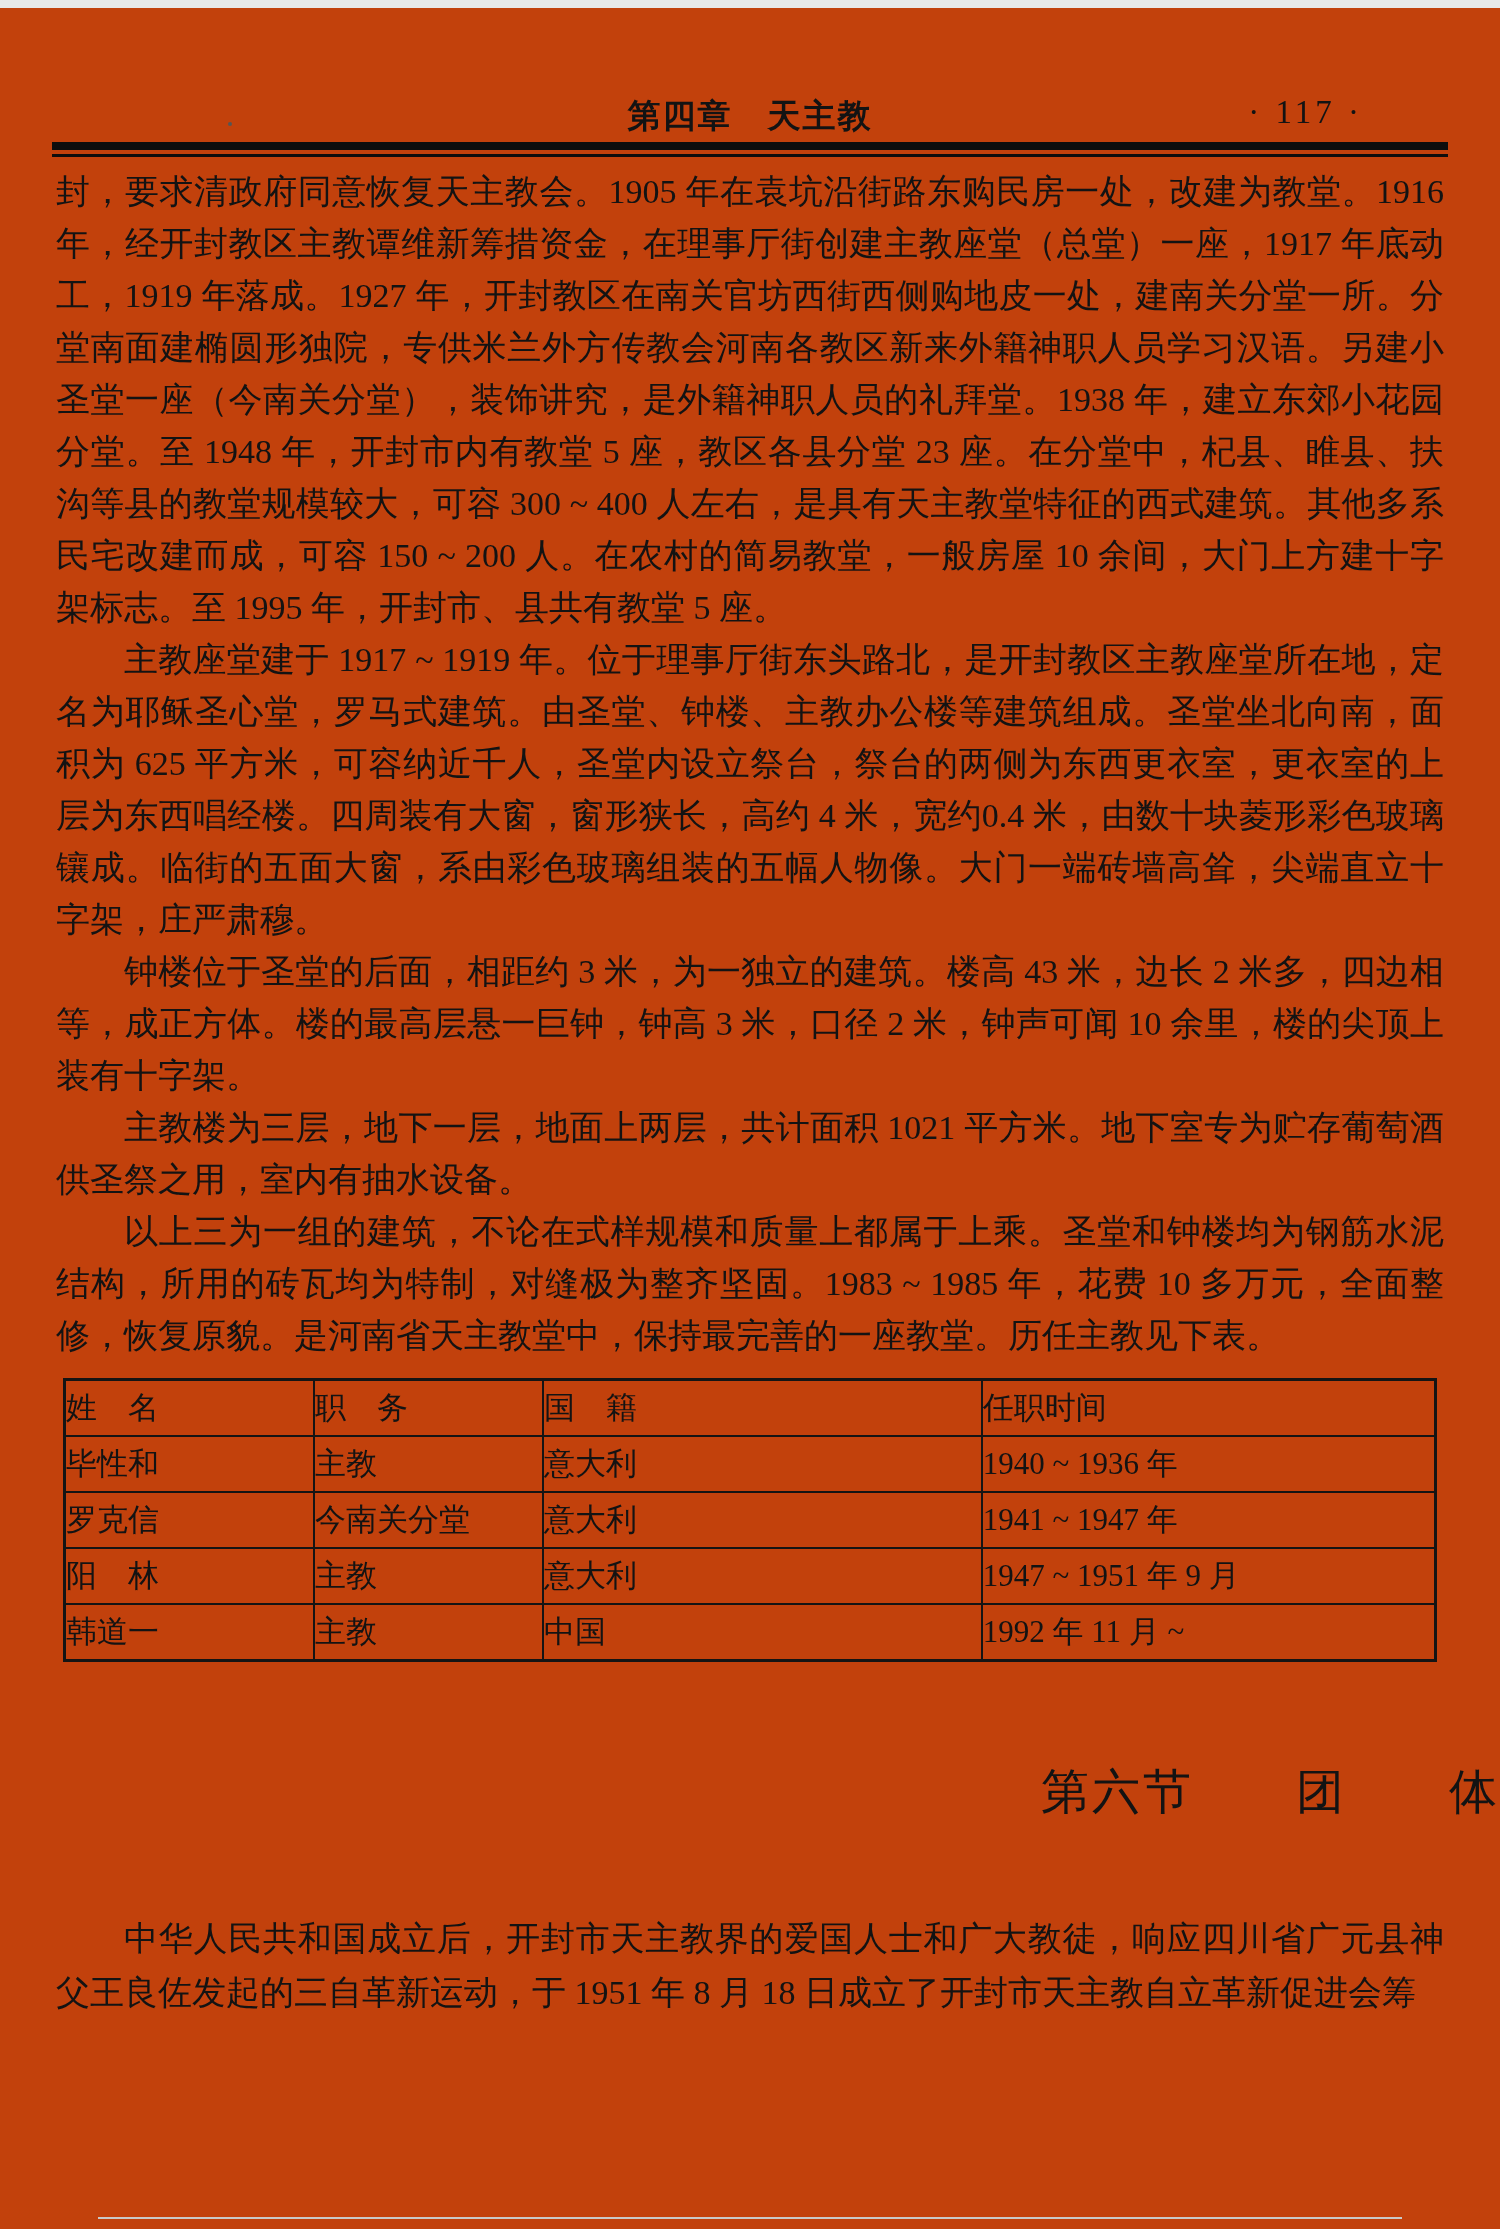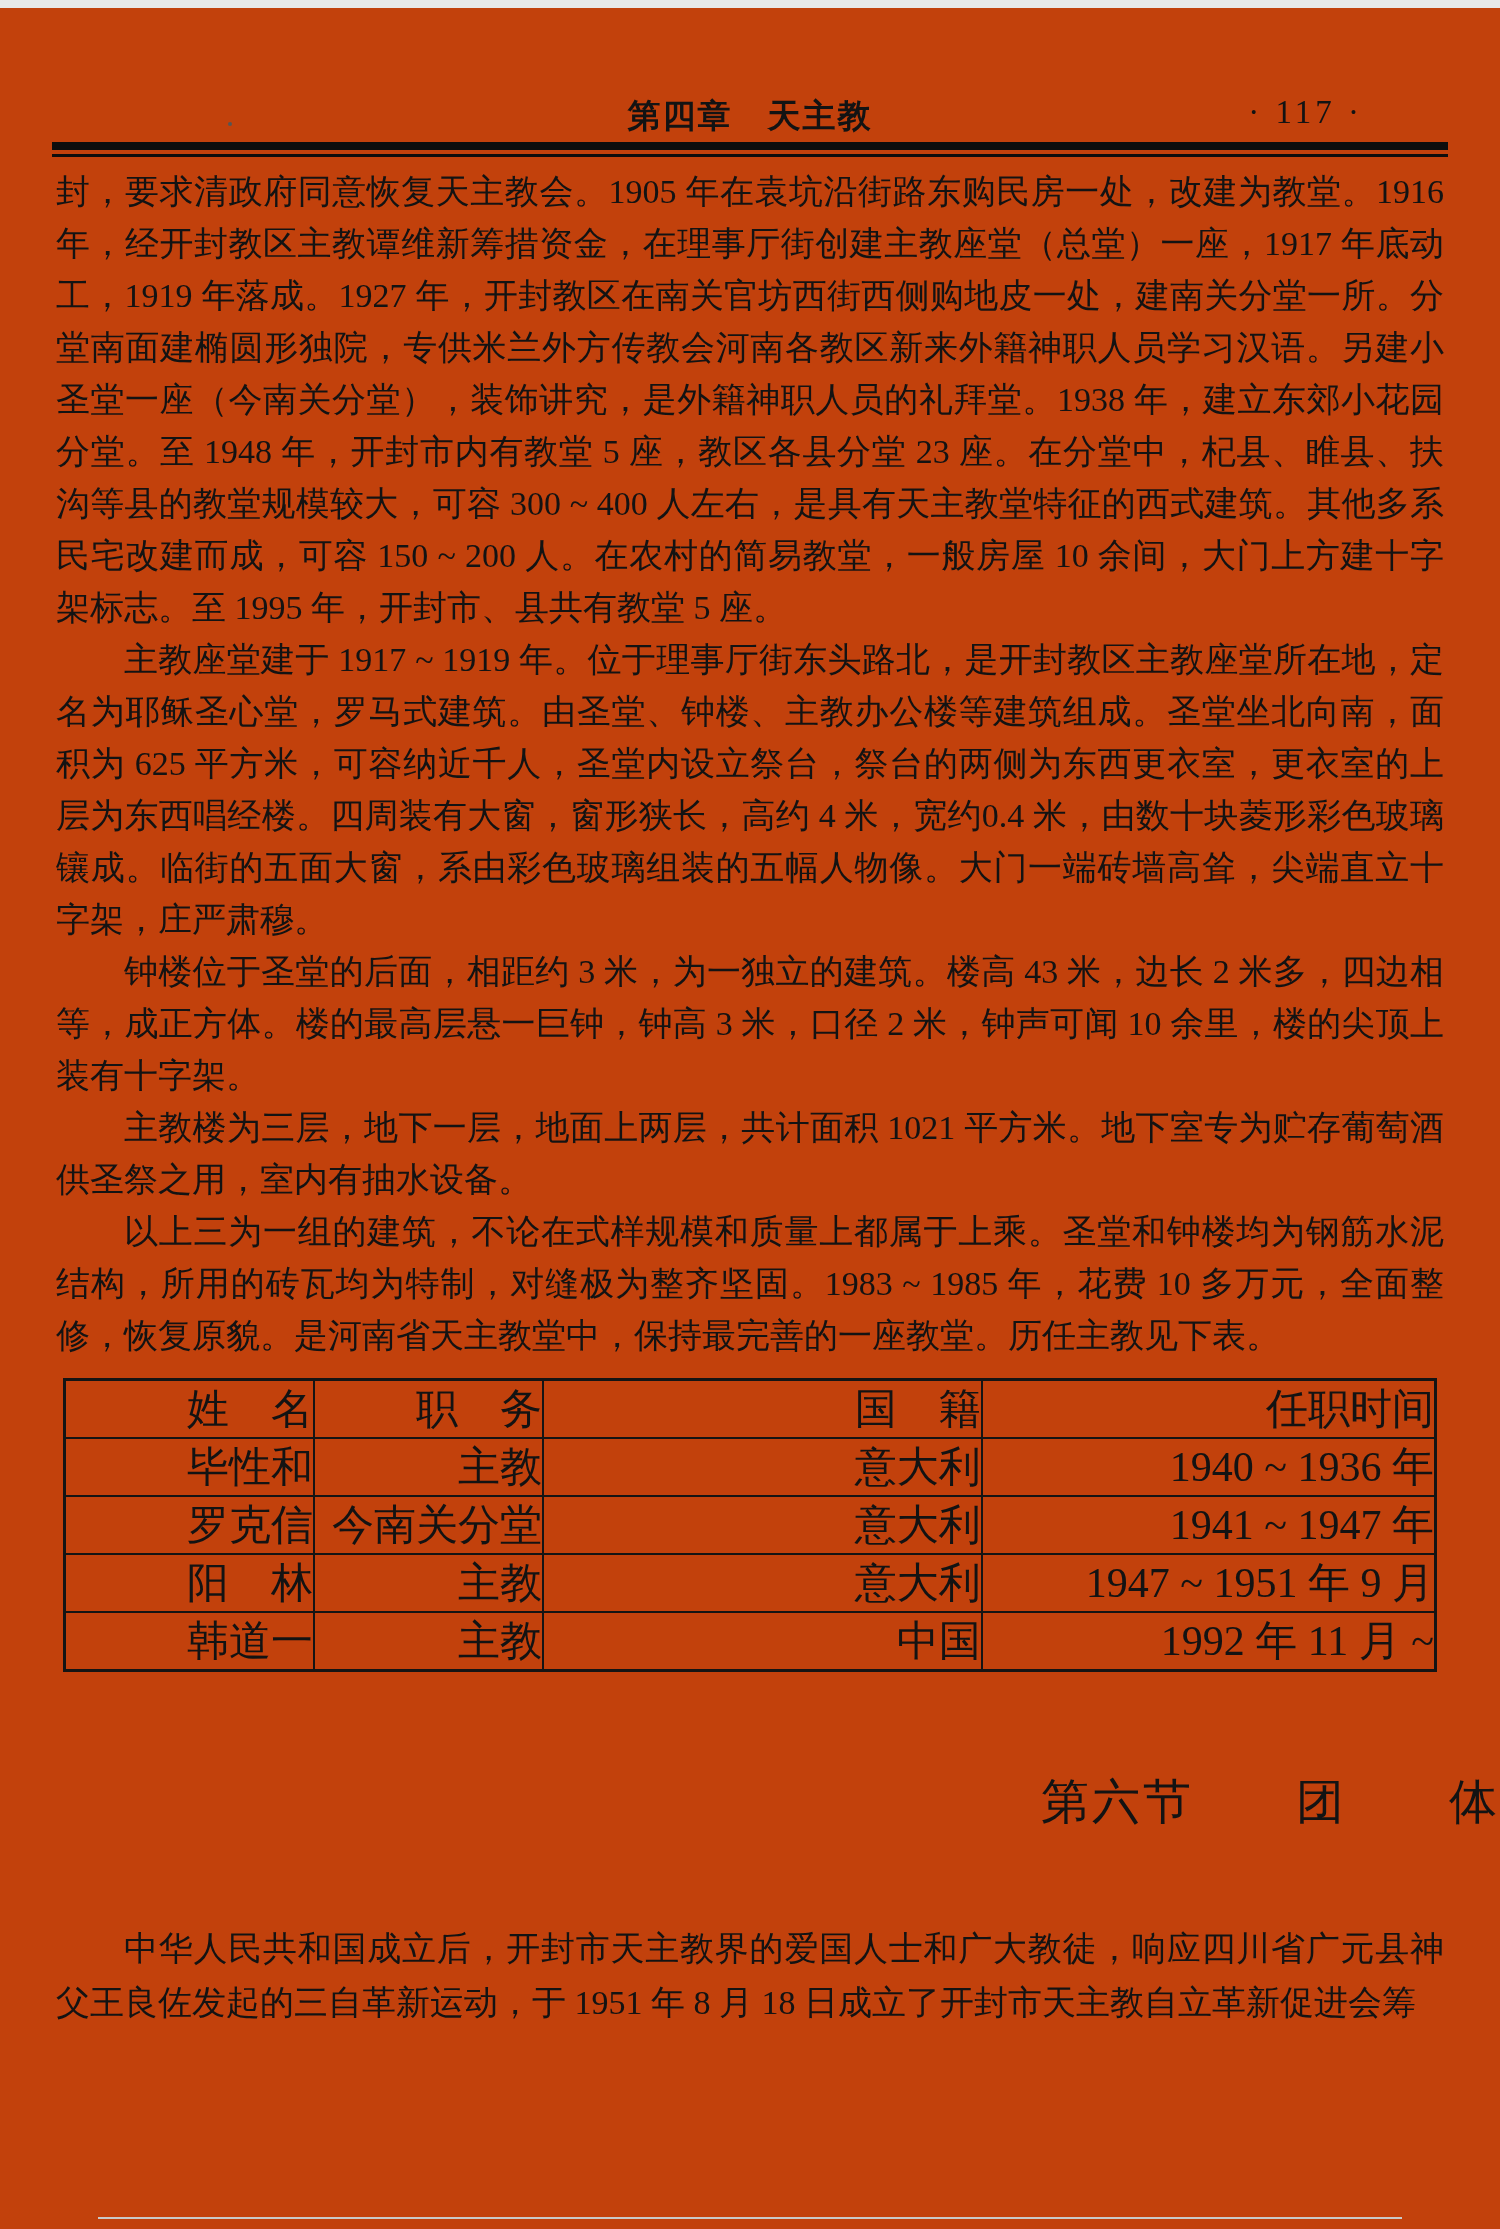--- a/index.html
+++ b/index.html
@@ -53,22 +53,22 @@
   }
   table.bishops{
     width:1374px;
     margin:16px auto 0 auto;
     border-collapse:collapse;
     table-layout:fixed;
   }
   table.bishops th,table.bishops td{
     border:2px solid #141414;
     height:54px;
-    text-align:right;
-    font-size:42px;
+    text-align:left;
+    font-size:31px;
     font-weight:400;
     padding:0;
   }
   table.bishops{border:3px solid #141414;}
   col.c1{width:18.2%;}
   col.c2{width:16.7%;}
   col.c3{width:32.0%;}
   col.c4{width:33.1%;}
 
   

